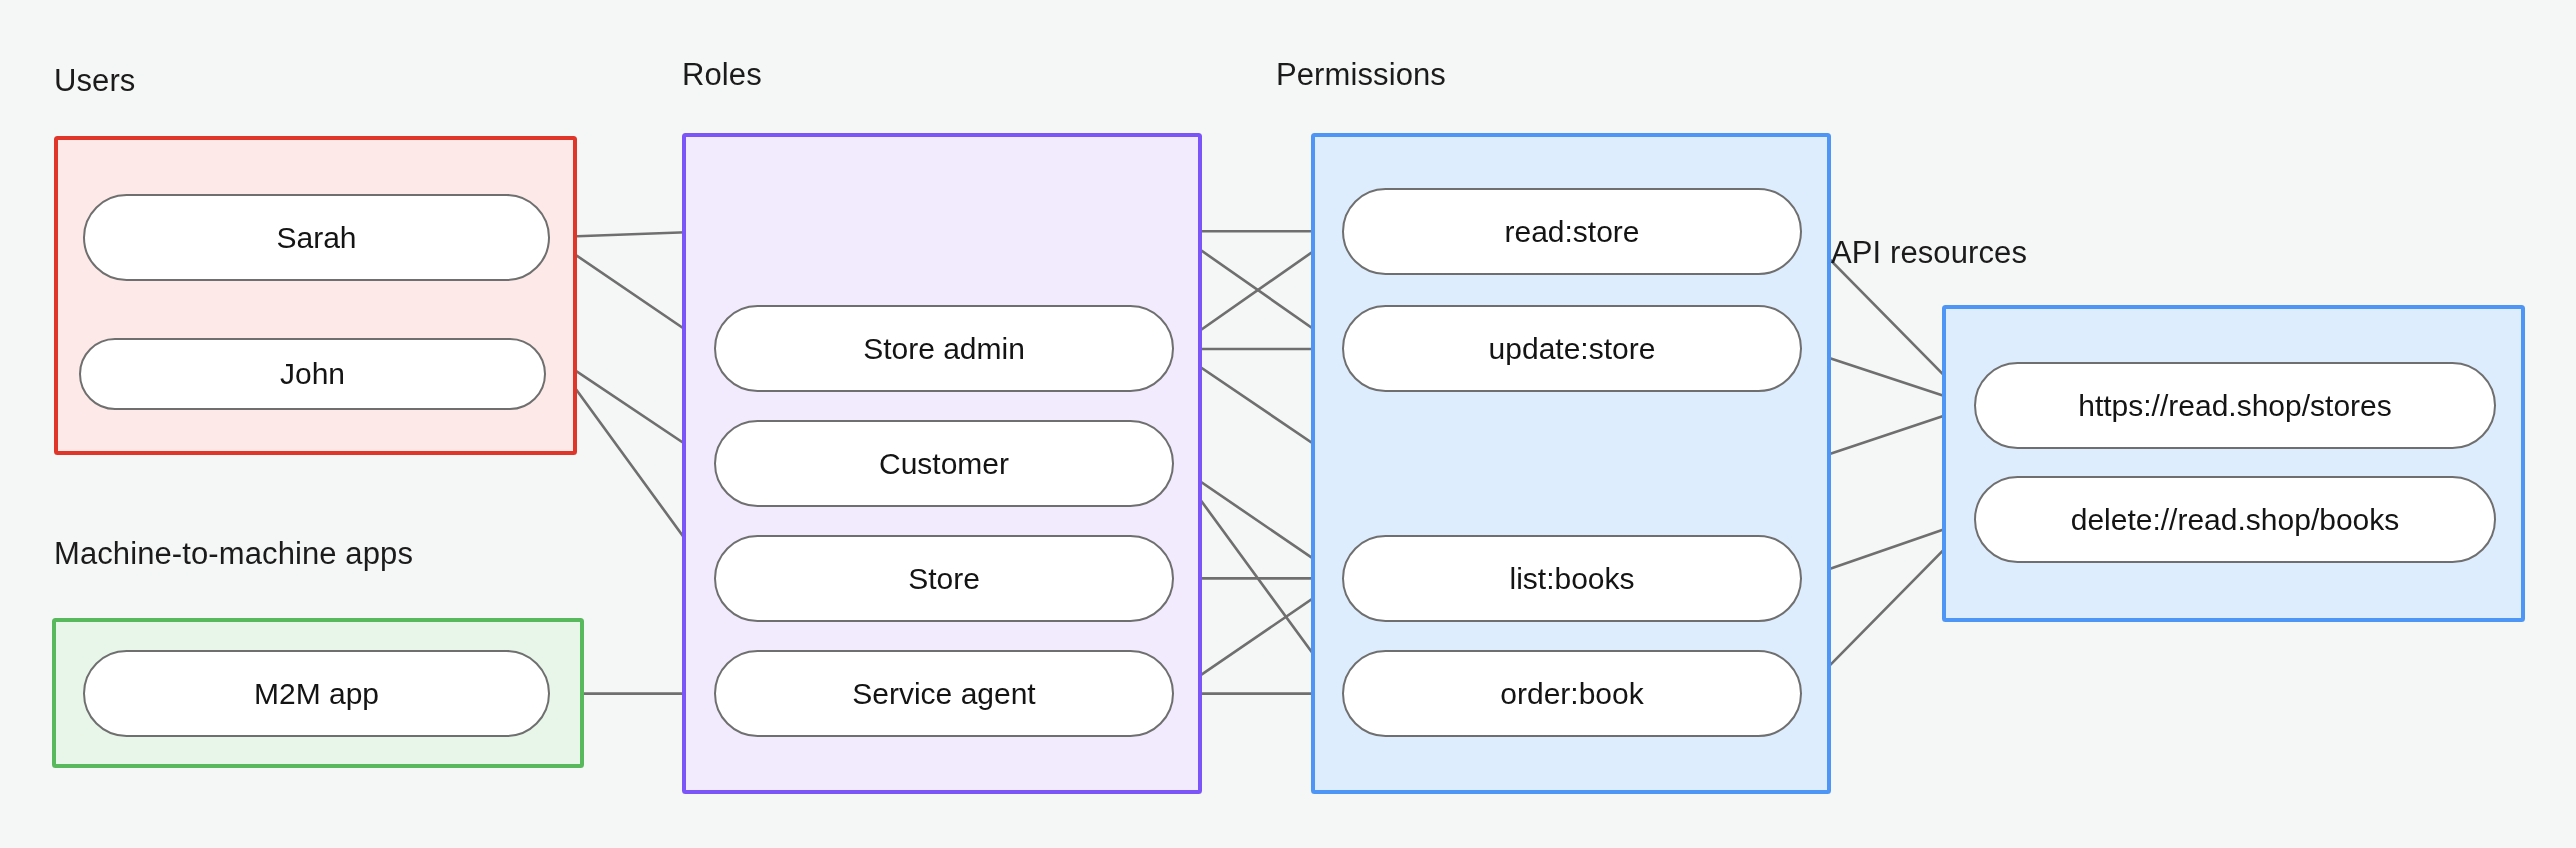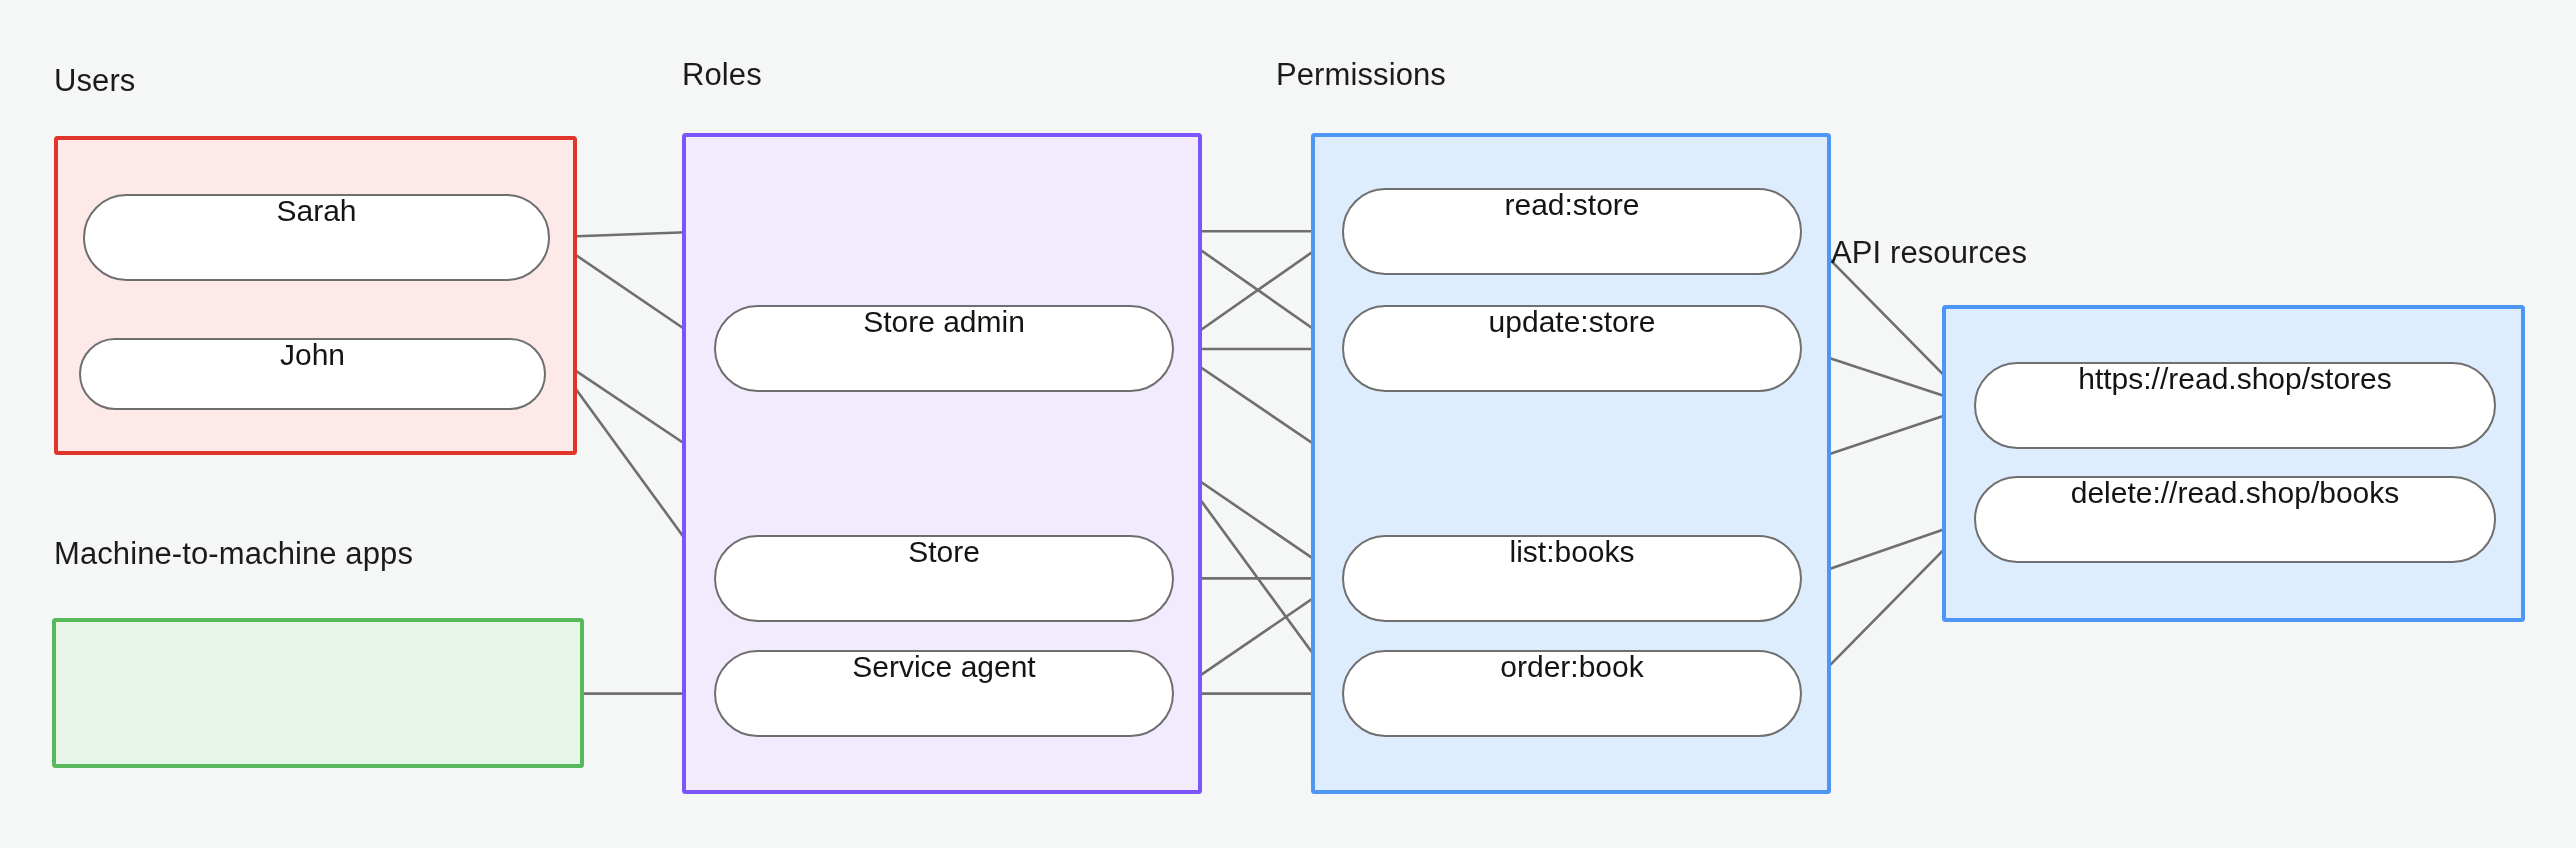--- a/index.html
+++ b/index.html
@@ -33,20 +33,21 @@
   .box-perms{border-color:#4e96f6;background:#deedfd;}
   .box-api{border-color:#4e96f6;background:#deedfd;}
 
   .pill{
     position:absolute;
     box-sizing:border-box;
     background:#ffffff;
     border:2.6px solid #6f6f6f;
     border-radius:872px;
     display:flex;
+    align-items:center;
     justify-content:center;
     color:#141414;
     font-size:30px;
     white-space:nowrap;
     line-height:1;
   }
   .pill-label{pointer-events:none;}
 </style>
 </head>
 <body>
@@ -92,25 +93,31 @@
   <div class="group-box box-users" style="left:54px;top:136px;width:523px;height:319px;"></div>
   <div class="pill" style="left:83px;top:194px;width:467px;height:87px;">
     <span class="pill-label">Sarah</span>
   </div>
   <div class="pill" style="left:79px;top:310px;width:467px;height:72px;margin-top:28px;">
     <span class="pill-label">John</span>
   </div>
 
   <div class="group-label" style="left:54px;top:538px;">Machine-to-machine apps</div>
   <div class="group-box box-m2m" style="left:52px;top:618px;width:532px;height:150px;"></div>
+  <div class="pill" style="left:83px;top:650px;width:467px;height:87px;">
+    <span class="pill-label">M2M app</span>
+  </div>
 
   <div class="group-label" style="left:682px;top:59px;">Roles</div>
   <div class="group-box box-roles" style="left:682px;top:133px;width:520px;height:661px;"></div>
   <div class="pill" style="left:714px;top:305px;width:460px;height:87px;">
     <span class="pill-label">Store admin</span>
+  </div>
+  <div class="pill" style="left:714px;top:420px;width:460px;height:87px;">
+    <span class="pill-label">Customer</span>
   </div>
   <div class="pill" style="left:714px;top:535px;width:460px;height:87px;">
     <span class="pill-label">Store</span>
   </div>
   <div class="pill" style="left:714px;top:650px;width:460px;height:87px;">
     <span class="pill-label">Service agent</span>
   </div>
 
   <div class="group-label" style="left:1276px;top:59px;">Permissions</div>
   <div class="group-box box-perms" style="left:1311px;top:133px;width:520px;height:661px;"></div>

